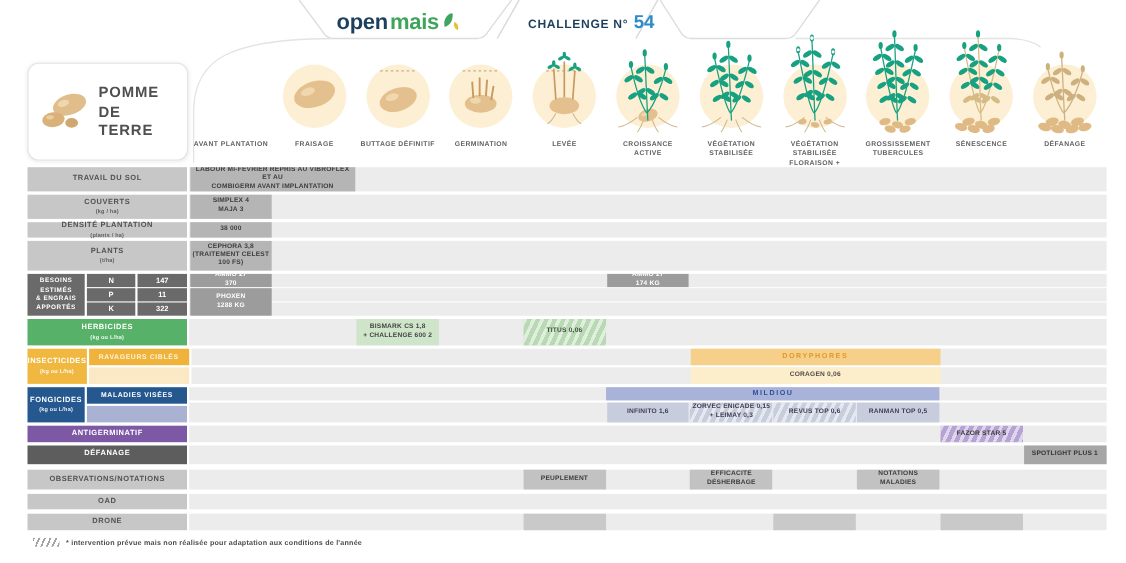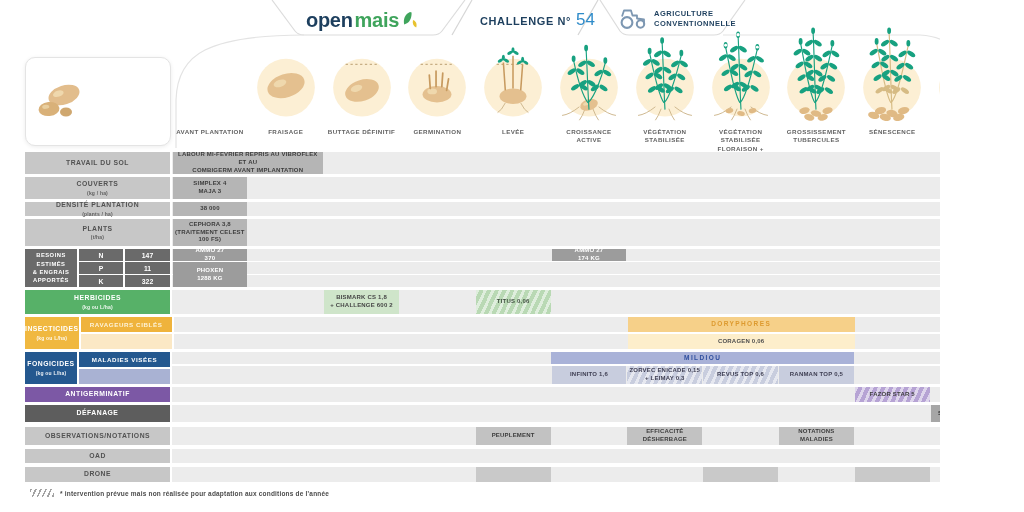--- a/index.html
+++ b/index.html
@@ -1,28 +1,28 @@
 <!DOCTYPE html>
 <html><head>
 <meta charset="utf-8">
 <style>
   html,body{margin:0;padding:0;background:#fff;}
-  #app{position:relative;width:940px;height:512px;background:#fff;overflow:hidden;
+  #app{position:relative;width:1024px;height:512px;background:#fff;overflow:hidden;
        font-family:"Liberation Sans",sans-serif;-webkit-font-smoothing:antialiased;}
   #app *{box-sizing:border-box;}
 
   
   .hdr-deco{position:absolute;left:0;top:0;pointer-events:none;}
   .logo{position:absolute;left:306px;top:6px;height:28px;display:flex;align-items:center;gap:2px;}
   .logo .lg{font-size:20px;font-weight:bold;letter-spacing:-0.3px;}
   .lg1{color:#1d3f5e;}
   .lg2{color:#3fa45c;}
   .parcelle{position:absolute;left:480px;top:10px;display:flex;align-items:baseline;gap:5px;}
   .p1{font-size:11px;font-weight:bold;color:#1d3f5e;letter-spacing:.6px;}
-  .p2{font-size:17px;font-weight:normal;color:#2e8bc9;}
+  .p2{font-size:17px;font-weight:bold;color:#2e8bc9;}
   .agri{position:absolute;left:618px;top:7px;display:flex;align-items:center;gap:6px;}
   .agri-txt{font-size:7.5px;font-weight:bold;color:#1d3f5e;letter-spacing:.5px;line-height:1.25;}
 
   
   .crop-card{position:absolute;left:25px;top:57px;width:146px;height:89px;background:#fff;
              border:1px solid #e4e4e4;border-radius:10px;box-shadow:0 1px 4px rgba(0,0,0,.08);
              display:flex;align-items:center;padding:0 8px 0 10px;gap:7px;}
   .crop-title{font-size:13.5px;font-weight:bold;color:#4f4f4f;letter-spacing:.8px;line-height:1.3;
               white-space:pre-line;text-align:left;}
 
@@ -124,44 +124,35 @@
       <path d="M9,1 C4,3 2,8 3.2,13.5 C8,12.5 10.8,8 10.6,1.6 Z" fill="#3fa45c"></path>
       <path d="M12,9 C15,10 16.2,13 15.2,16.4 C12.2,15.2 11.2,12.4 12,9 Z" fill="#e8c22e"></path>
     </svg>
   </div>
 
   <div class="parcelle">
     <span class="p1">CHALLENGE N°</span>
     <span class="p2">54</span>
   </div>
 
-  <div class="agri">
-    <svg width="30" height="23" viewBox="0 0 30 23">
-      <circle cx="9" cy="15.5" r="5.4" fill="none" stroke="#7d97b2" stroke-width="2.1"></circle>
-      <circle cx="22.5" cy="17" r="3.7" fill="none" stroke="#7d97b2" stroke-width="2.1"></circle>
-      <path d="M4,9.5 L6,3.5 L13,3.5 L14.5,8.5 L19,8.5 L19,11.5 L26,12.5 L26,16.5" fill="none" stroke="#7d97b2" stroke-width="1.8" stroke-linejoin="round"></path>
-    </svg>
-    <div class="agri-txt">
-      <div>AGRICULTURE</div>
-      <div>CONVENTIONNELLE</div>
-    </div>
-  </div>
 
   <div class="crop-card">
     <svg width="48" height="42" viewBox="0 0 48 42">
       <g transform="rotate(-18 28 14)">
           <ellipse cx="28" cy="14" rx="16" ry="9.5" fill="#e2bd8c"></ellipse>
           <ellipse cx="23" cy="11" rx="5.5" ry="3" fill="#efd8ad"></ellipse>
         </g>
       <g transform="rotate(-6 13 28)">
           <ellipse cx="13" cy="28" rx="10.5" ry="7" fill="#d9b179"></ellipse>
           <ellipse cx="10" cy="25.5" rx="3.6" ry="2" fill="#e9cf9f"></ellipse>
         </g>
       <ellipse cx="30" cy="31" rx="6" ry="4.6" fill="#cfa76f"></ellipse>
     </svg>
+    <div class="crop-title">POMME
+DE TERRE</div>
   </div>
 
   <div class="stages">
       <div class="stage">
         <div class="stage-icon">
           <svg viewBox="0 0 76 104" width="74" height="100"></svg>
         </div>
         <div class="stage-label">AVANT PLANTATION</div>
       </div>
       <div class="stage">

